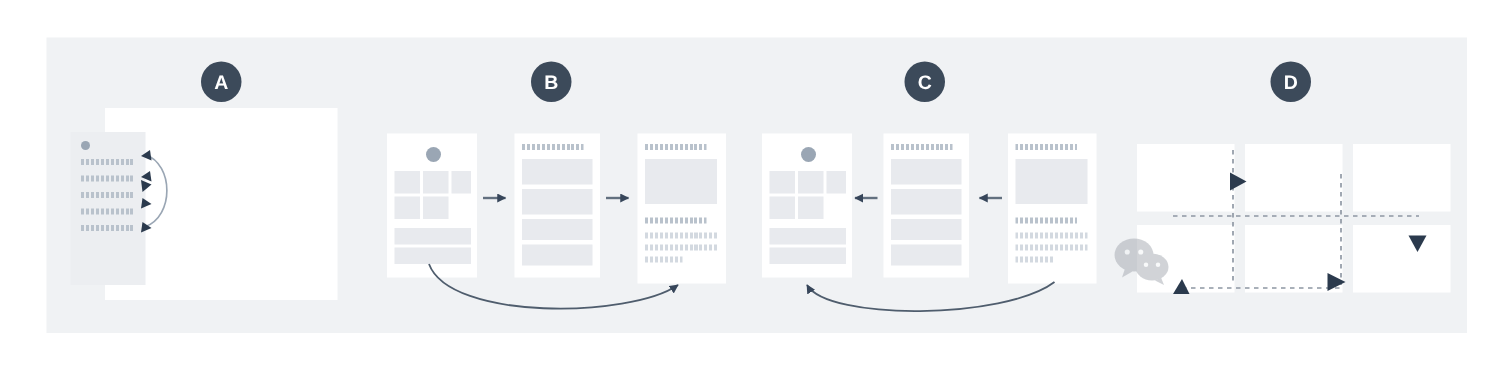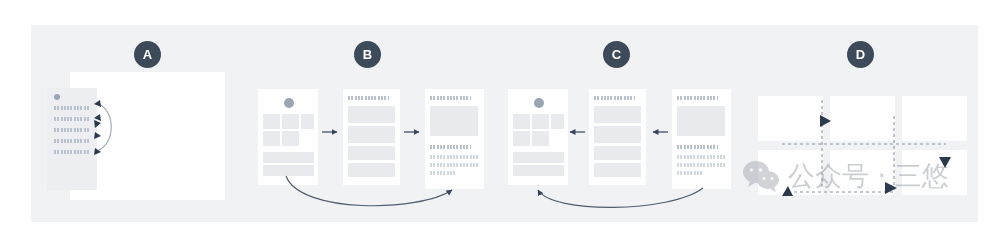--- a/index.html
+++ b/index.html
@@ -202,16 +202,15 @@
     <svg width="40" height="32" viewBox="0 0 40 32">
       <ellipse cx="14" cy="12" rx="13" ry="11" fill="#9aa0a8"></ellipse>
       <path d="M8,21 L6,27 L13,23 z" fill="#9aa0a8"></path>
       <circle cx="9.5" cy="10" r="1.7" fill="#f0f2f4"></circle>
       <circle cx="18.5" cy="10" r="1.7" fill="#f0f2f4"></circle>
       <ellipse cx="26" cy="20" rx="11" ry="9" fill="#9aa0a8"></ellipse>
       <path d="M32,27 L34,32 L28,29 z" fill="#9aa0a8"></path>
       <circle cx="22" cy="18.5" r="1.5" fill="#f0f2f4"></circle>
       <circle cx="30" cy="18.5" r="1.5" fill="#f0f2f4"></circle>
     </svg>
-    <span class="wm-text">公众号 · 三悠</span>
   </div>
 
 </div>
 
 </body></html>

